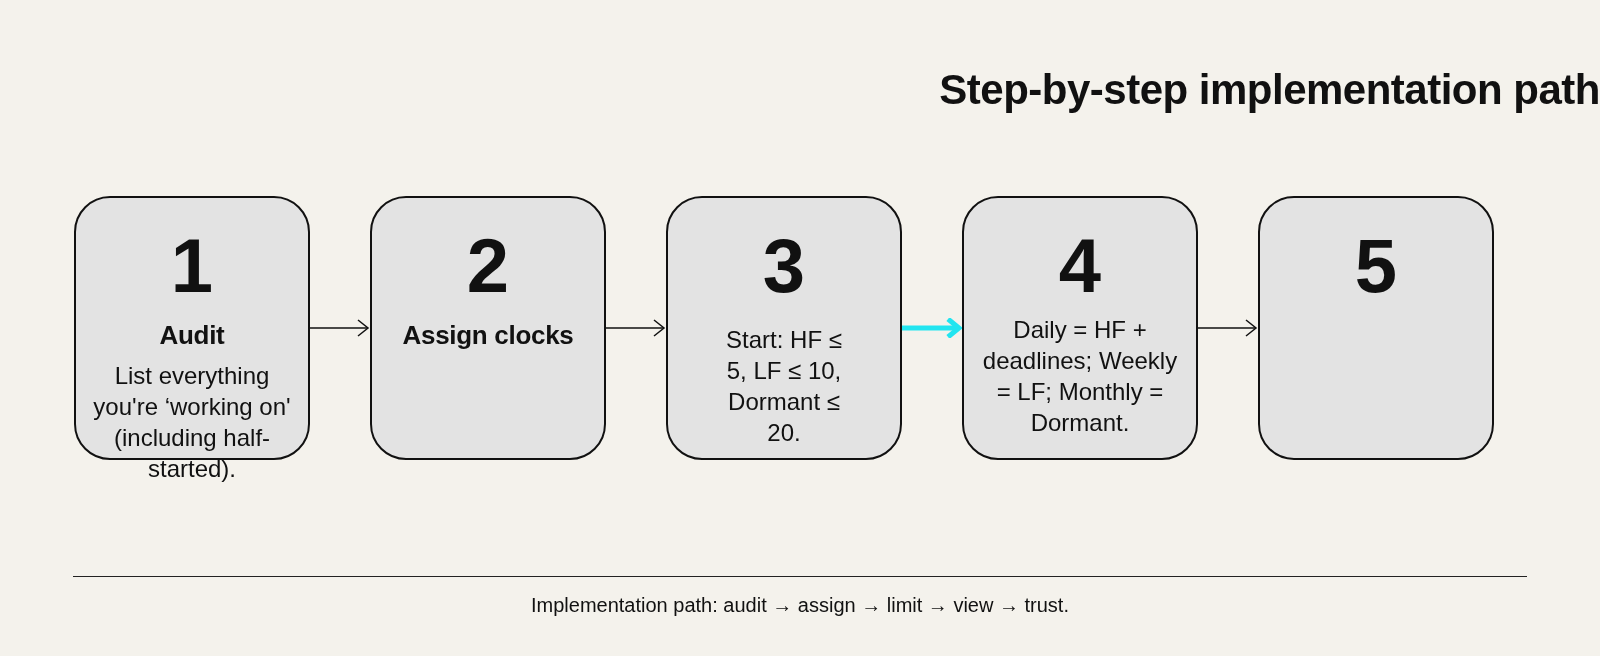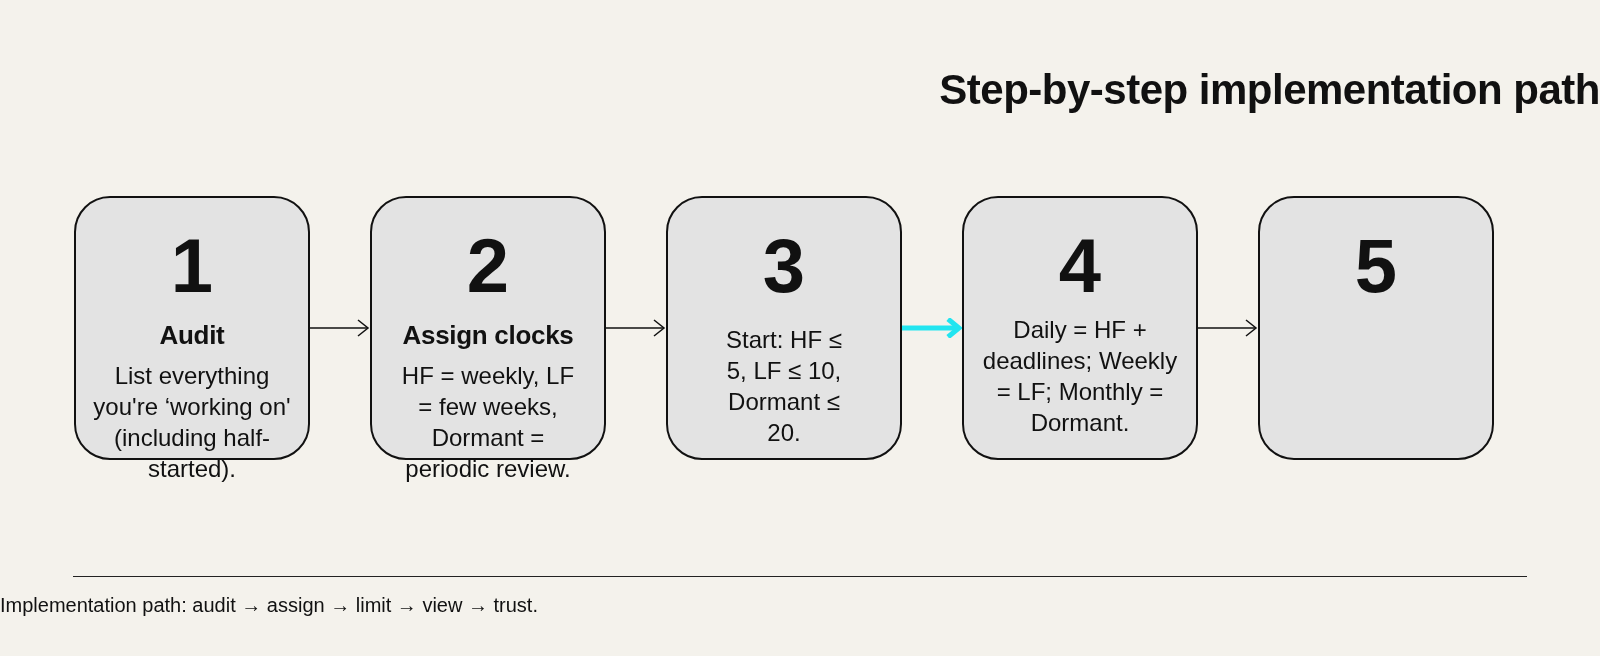--- a/index.html
+++ b/index.html
@@ -37,38 +37,37 @@
     }
     .arrow {
       position: absolute; top: 318px; height: 20px;
     }
     .divider {
       position: absolute; left: 73px; width: 1454px; top: 576px;
       height: 0; border-top: 1.5px solid #222;
     }
     .footer {
       position: absolute; left: 0; right: 0; top: 594px;
-      font-size: 20px;
+      text-align: center; font-size: 20px;
     }
   </style>
 </head>
 <body>
 
 <div class="title">Step-by-step implementation path</div>
 
 <div class="box" style="left:74px;">
   <div class="num">1</div>
   <div class="heading">Audit</div>
   <div class="desc" style="width:200px;">List everything you're ‘working on' (including half-started).</div>
 </div>
 
 <div class="box" style="left:370px;">
   <div class="num">2</div>
   <div class="heading">Assign clocks</div>
-  <div class="desc" style="width:180px;">HF = weekly, LF = few weeks, Dormant = periodic review.</div>
 </div>
 
 <div class="box" style="left:666px;">
   <div class="num">3</div>
   <div class="desc" style="width:130px;margin-top:20px;">Start: HF ≤ 5, LF ≤ 10, Dormant ≤ 20.</div>
 </div>
 
 <div class="box" style="left:962px;">
   <div class="num">4</div>
   <div class="desc" style="width:210px;">Daily = HF + deadlines; Weekly = LF; Monthly = Dormant.</div>

